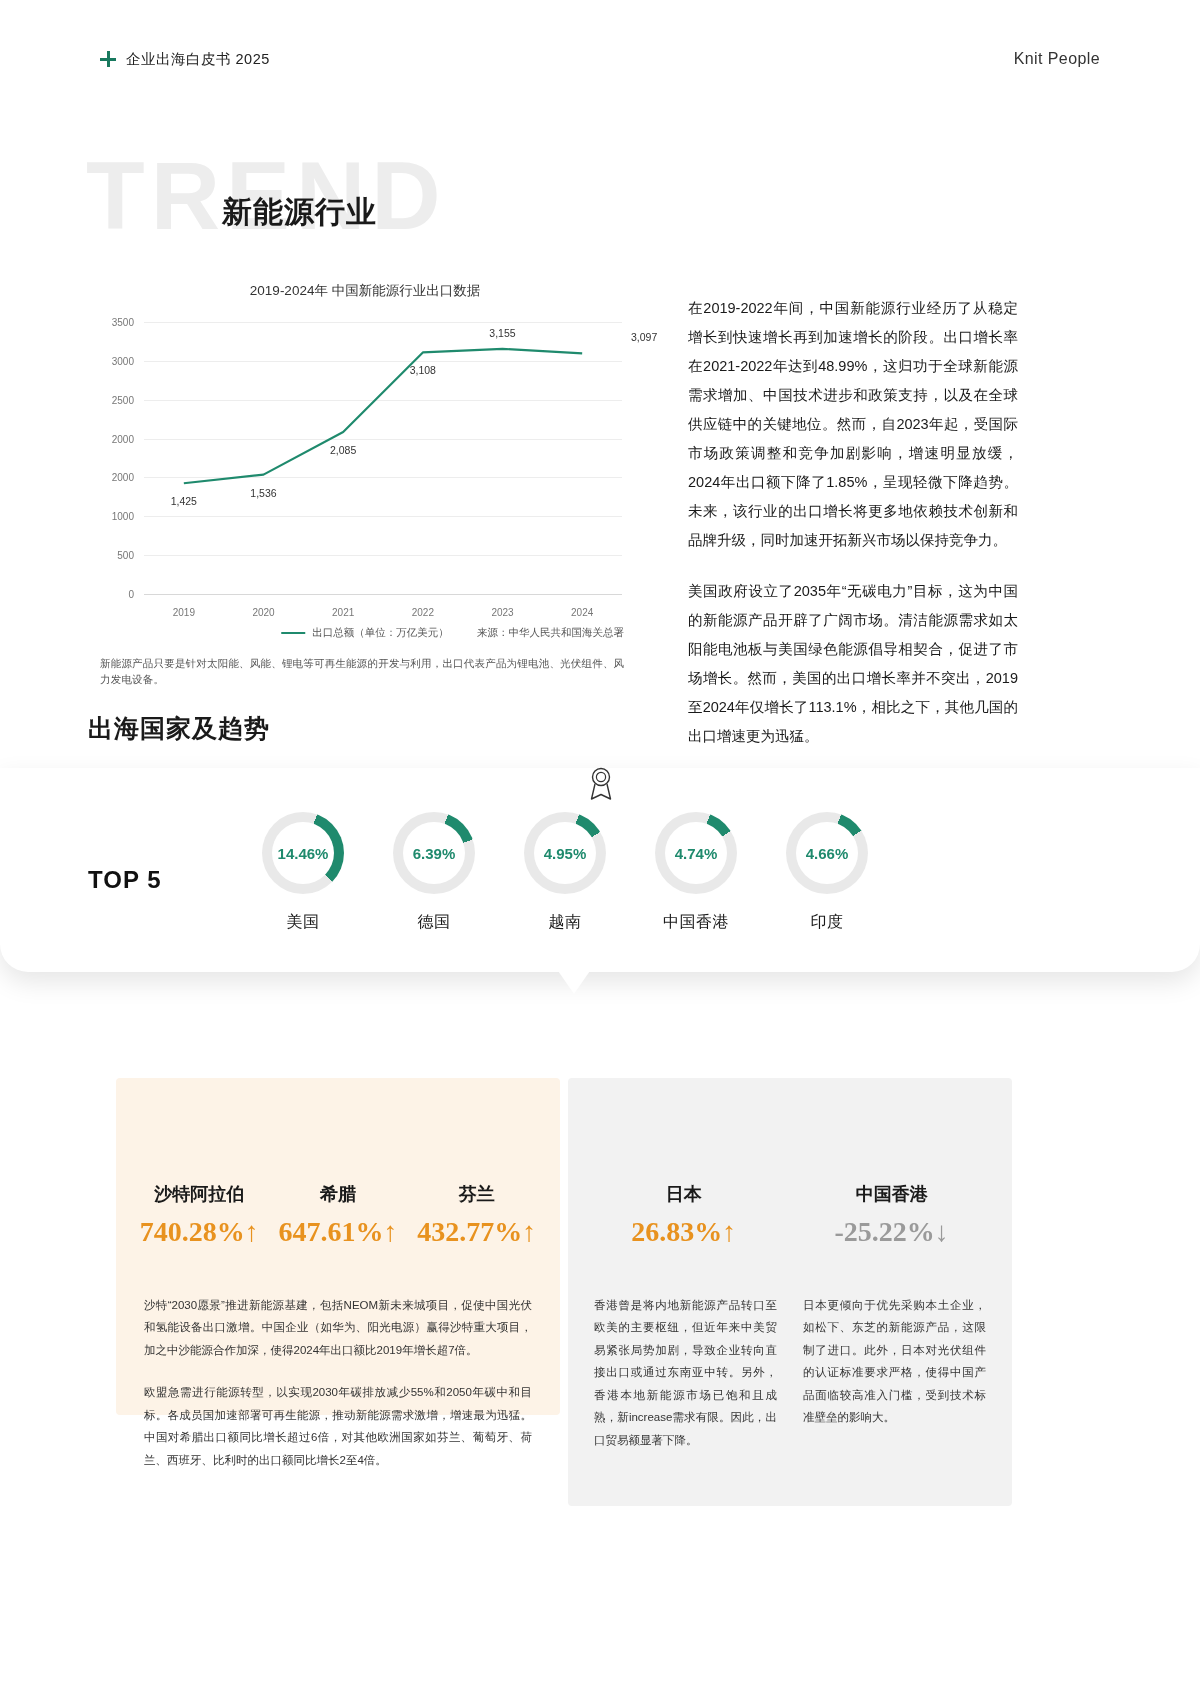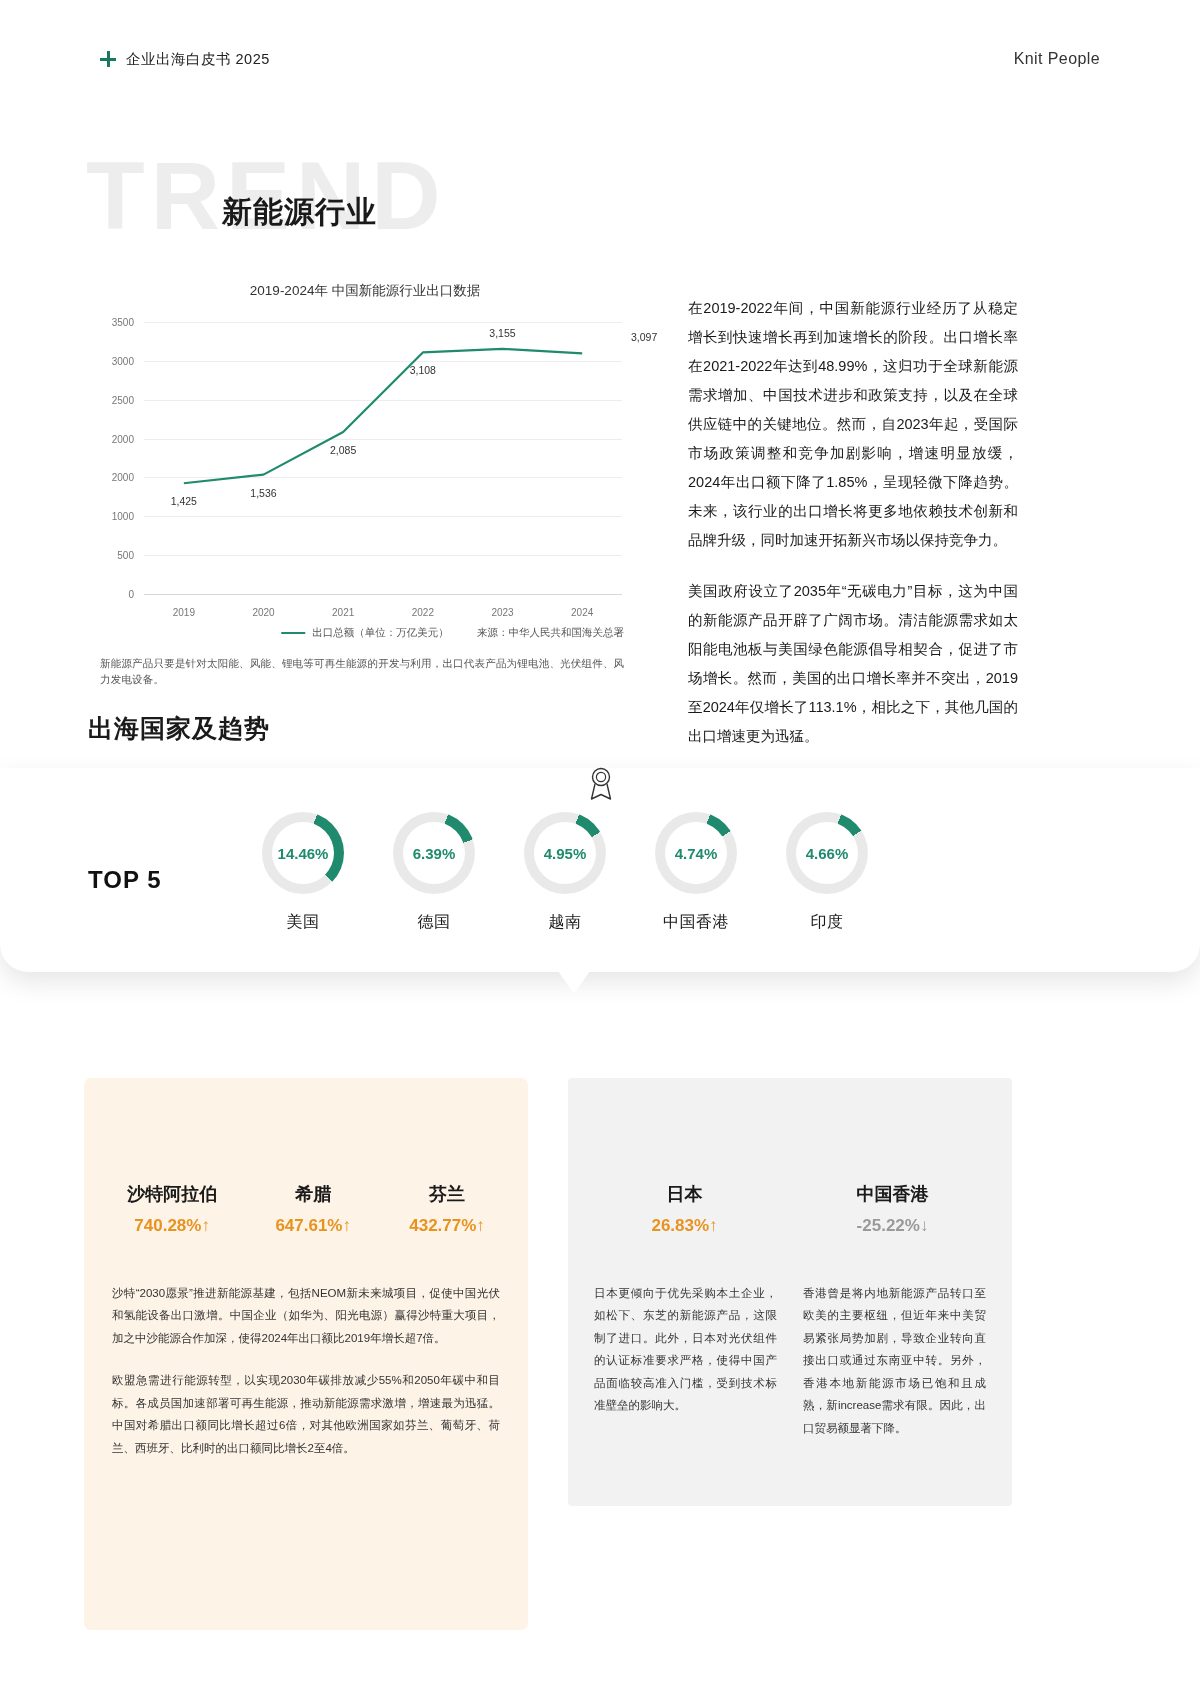--- a/index.html
+++ b/index.html
@@ -228,25 +228,24 @@
     filter: drop-shadow(0 6px 6px rgba(0,0,0,0.08));
   }
 
   
   .panel {
     position: absolute;
     top: 1078px;
     border-radius: 4px;
   }
   .panel-left {
-    left: 84px;
+    left: 116px;
     width: 444px;
-    height: 552px;
+    height: 337px;
     background: #fdf3e7;
-    border-radius: 7px;
   }
   .panel-right {
     left: 568px;
     width: 444px;
     height: 428px;
     background: #f2f2f2;
   }
   .stat-row {
     display: flex;
     justify-content: space-around;
@@ -254,22 +253,23 @@
   }
   .panel-right .stat-row { padding-top: 104px; justify-content: space-around; }
   .stat-item { text-align: center; }
   .stat-country {
     font-size: 18px;
     font-weight: 700;
     color: #1a1a1a;
     margin-bottom: 10px;
   }
   .stat-value {
-    font-size: 17px;
-    font-weight: 700;
+    font-size: 28px;
+    font-weight: 700;
+    font-family: Liberation Serif, serif;
   }
   .val-orange { color: #e8921f; }
   .val-gray { color: #9a9a9a; }
   .paras {
     padding: 46px 28px 0 28px;
     font-size: 11.5px;
     line-height: 1.95;
     color: #333;
     text-align: justify;
   }
@@ -425,16 +425,16 @@
       <div class="stat-item">
         <div class="stat-country">日本</div>
         <div class="stat-value val-orange">26.83%↑</div>
       </div>
       <div class="stat-item">
         <div class="stat-country">中国香港</div>
         <div class="stat-value val-gray">-25.22%↓</div>
       </div>
     </div>
   <div class="two-col">
+    <div class="col">香港曾是将内地新能源产品转口至欧美的主要枢纽，但近年来中美贸易紧张局势加剧，导致企业转向直接出口或通过东南亚中转。另外，香港本地新能源市场已饱和且成熟，新increase需求有限。因此，出口贸易额显著下降。</div>
     <div class="col">日本更倾向于优先采购本土企业，如松下、东芝的新能源产品，这限制了进口。此外，日本对光伏组件的认证标准要求严格，使得中国产品面临较高准入门槛，受到技术标准壁垒的影响大。</div>
-    <div class="col">香港曾是将内地新能源产品转口至欧美的主要枢纽，但近年来中美贸易紧张局势加剧，导致企业转向直接出口或通过东南亚中转。另外，香港本地新能源市场已饱和且成熟，新increase需求有限。因此，出口贸易额显著下降。</div>
   </div>
 </div>
 
 </body></html>

